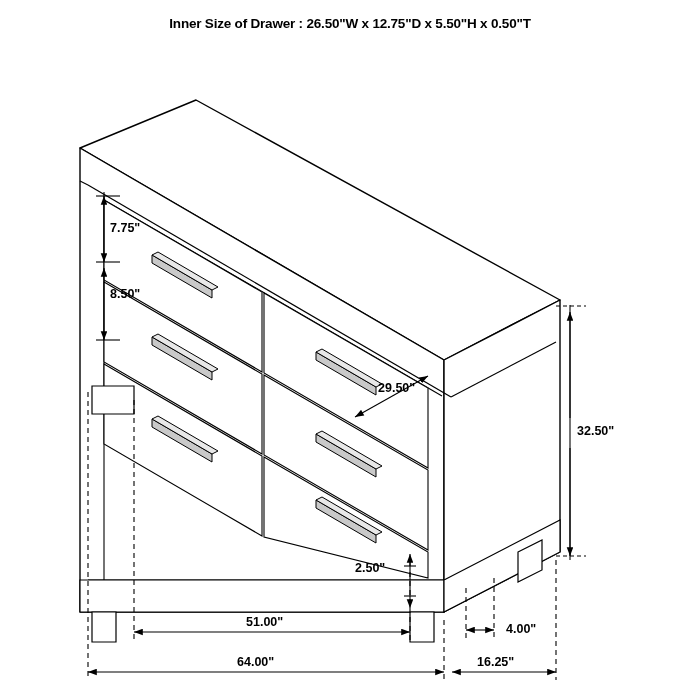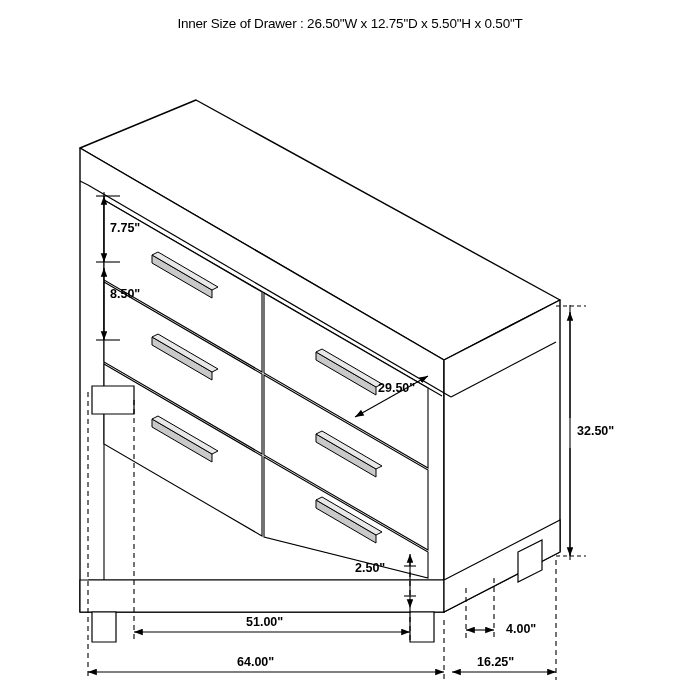--- a/index.html
+++ b/index.html
@@ -19,21 +19,21 @@
     width: 700px;
     height: 700px;
   }
   #title {
     position: absolute;
     top: 16px;
     left: 0;
     width: 700px;
     text-align: center;
     font-size: 13.5px;
-    font-weight: normal;
+    font-weight: bold;
     letter-spacing: -0.2px;
     color: #000;
   }
   #diagram {
     position: absolute;
     top: 0;
     left: 0;
   }
   .dim-label {
     position: absolute;

